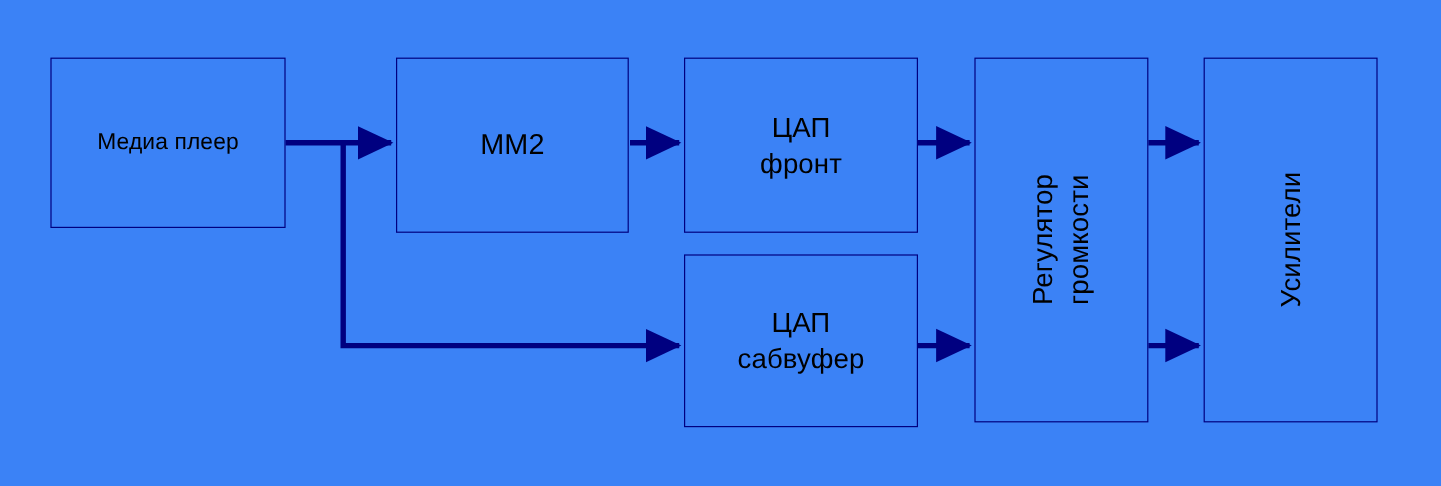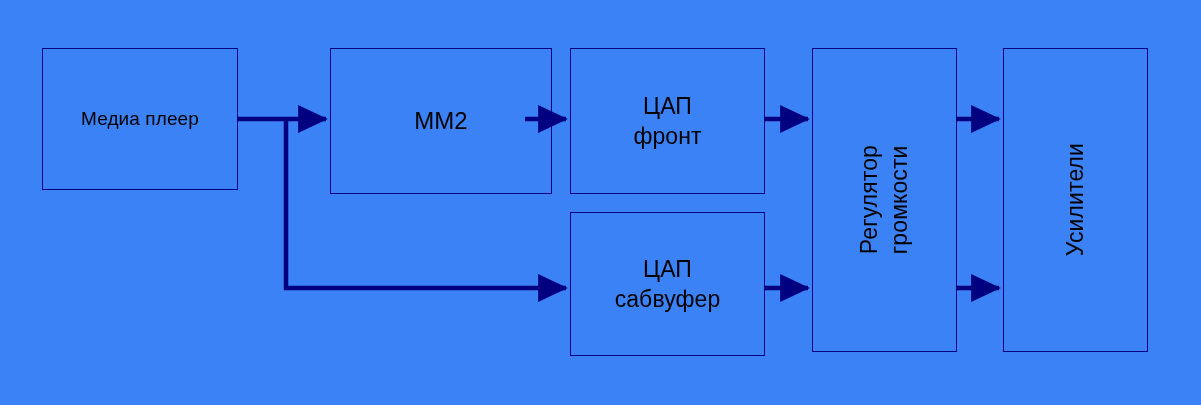--- a/index.html
+++ b/index.html
@@ -39,21 +39,21 @@
     white-space: pre-line;
     letter-spacing: 0.1px;
   }
   .node-label.vertical {
     writing-mode: vertical-rl;
     transform: rotate(180deg);
     line-height: 1.30;
   }
   
   #node-media-player { left: 42px;  top: 48px;  width: 196px; height: 142px; }
-  #node-mm2         { left: 330px; top: 48px;  width: 222px; height: 146px; }
+  #node-mm2         { left: 330px; top: 48px;  width: 194px; height: 146px; }
   #node-dac-front   { left: 570px; top: 48px;  width: 195px; height: 146px; }
   #node-dac-sub     { left: 570px; top: 212px; width: 195px; height: 144px; }
   #node-volume      { left: 812px; top: 48px;  width: 145px; height: 304px; }
   #node-amps        { left: 1003px;top: 48px;  width: 145px; height: 304px; }
 
   #node-media-player .node-label { font-size: 19px; }
   #node-mm2 .node-label         { font-size: 24px; }
   #node-dac-front .node-label   { font-size: 23px; }
   #node-dac-sub .node-label     { font-size: 23px; }
   #node-volume .node-label      { font-size: 23px; }

